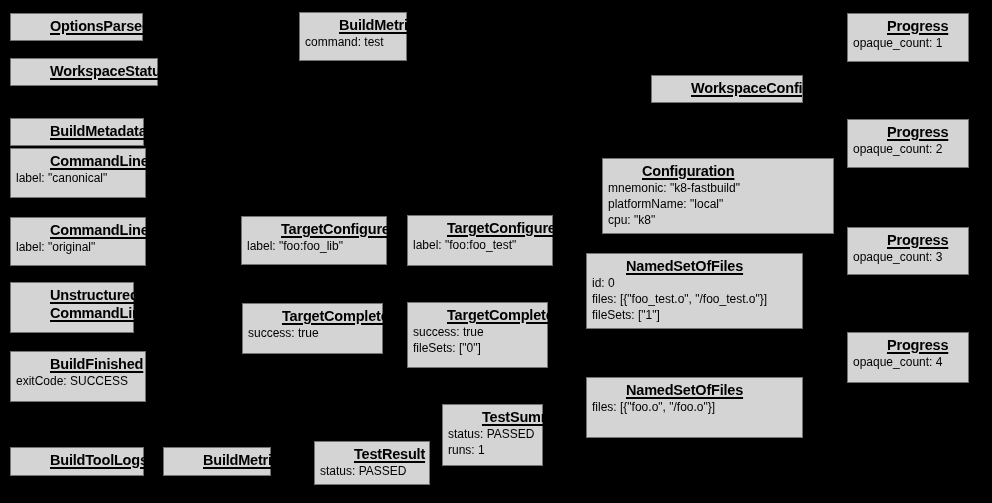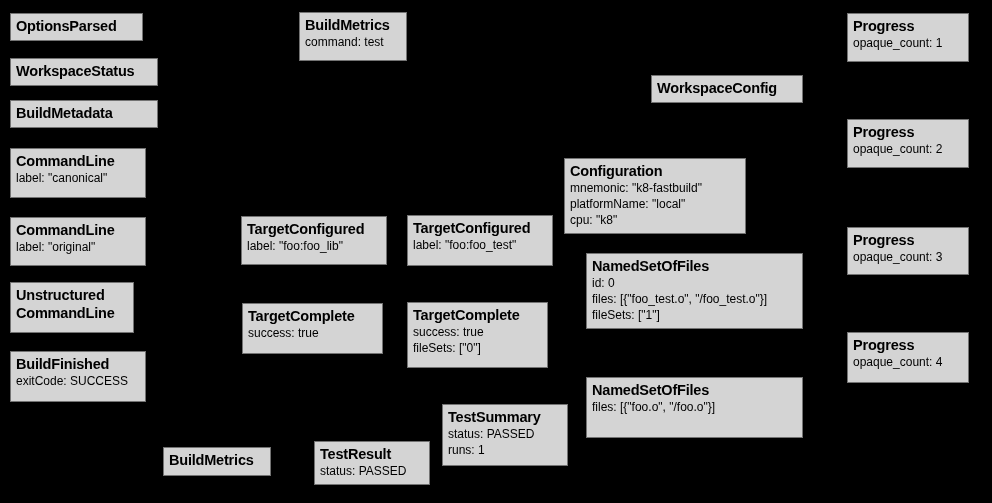--- a/index.html
+++ b/index.html
@@ -24,23 +24,25 @@
     background: var(--box_fill, #d4d4d4);
     border: 1px solid var(--box_border, #737373);
     color: var(--text, #000000);
     padding: 3px 5px 5px 5px;
   }
   .box-title {
     font-size: 14.5px;
     font-weight: bold;
     line-height: 18px;
     letter-spacing: -0.2px;
+    text-decoration: underline;
     text-decoration-thickness: 1.5px;
     text-underline-offset: 2px;
     white-space: nowrap;
+    margin-left: 34px;
   }
   .box-title.wrap {
     white-space: normal;
   }
   .box-line {
     font-size: 12px;
     line-height: 16px;
     white-space: nowrap;
   }
 </style>
@@ -50,21 +52,21 @@
 <div class="stage">
 
   <div class="box" style="left:10px;top:13px;width:133px;min-height:28px">
     <div class="box-title">OptionsParsed</div>
   </div>
 
   <div class="box" style="left:10px;top:58px;width:148px;min-height:28px">
     <div class="box-title">WorkspaceStatus</div>
   </div>
 
-  <div class="box" style="left:10px;top:100px;width:148px;min-height:28px">
+  <div class="box" style="left:10px;top:118px;width:134px;min-height:28px">
     <div class="box-title">BuildMetadata</div>
   </div>
 
   <div class="box" style="left:10px;top:148px;width:136px;min-height:50px">
     <div class="box-title">CommandLine</div>
     <div class="box-line">label: "canonical"</div>
   </div>
 
   <div class="box" style="left:10px;top:217px;width:136px;min-height:49px">
     <div class="box-title">CommandLine</div>
@@ -73,20 +75,23 @@
 
   <div class="box" style="left:10px;top:282px;width:124px;min-height:51px">
     <div class="box-title wrap">Unstructured CommandLine</div>
   </div>
 
   <div class="box" style="left:10px;top:351px;width:136px;min-height:51px">
     <div class="box-title">BuildFinished</div>
     <div class="box-line">exitCode: SUCCESS</div>
   </div>
 
+  <div class="box" style="left:10px;top:447px;width:134px;min-height:29px">
+    <div class="box-title">BuildToolLogs</div>
+  </div>
 
   <div class="box" style="left:163px;top:447px;width:108px;min-height:29px">
     <div class="box-title">BuildMetrics</div>
   </div>
 
   <div class="box" style="left:299px;top:12px;width:108px;min-height:49px">
     <div class="box-title">BuildMetrics</div>
     <div class="box-line">command: test</div>
   </div>
 
@@ -110,31 +115,31 @@
     <div class="box-title">TargetComplete</div>
     <div class="box-line">success: true</div>
     <div class="box-line">fileSets: ["0"]</div>
   </div>
 
   <div class="box" style="left:314px;top:441px;width:116px;min-height:43px">
     <div class="box-title">TestResult</div>
     <div class="box-line">status: PASSED</div>
   </div>
 
-  <div class="box" style="left:442px;top:404px;width:126px;min-height:62px">
+  <div class="box" style="left:442px;top:404px;width:101px;min-height:62px">
     <div class="box-title">TestSummary</div>
     <div class="box-line">status: PASSED</div>
     <div class="box-line">runs: 1</div>
   </div>
 
   <div class="box" style="left:651px;top:75px;width:152px;min-height:28px">
     <div class="box-title">WorkspaceConfig</div>
   </div>
 
-  <div class="box" style="left:564px;top:158px;width:182px;min-height:75px">
+  <div class="box" style="left:602px;top:158px;width:232px;min-height:75px">
     <div class="box-title">Configuration</div>
     <div class="box-line">mnemonic: "k8-fastbuild"</div>
     <div class="box-line">platformName: "local"</div>
     <div class="box-line">cpu: "k8"</div>
   </div>
 
   <div class="box" style="left:586px;top:253px;width:217px;min-height:74px">
     <div class="box-title">NamedSetOfFiles</div>
     <div class="box-line">id: 0</div>
     <div class="box-line">files: [{"foo_test.o", "/foo_test.o"}]</div>

